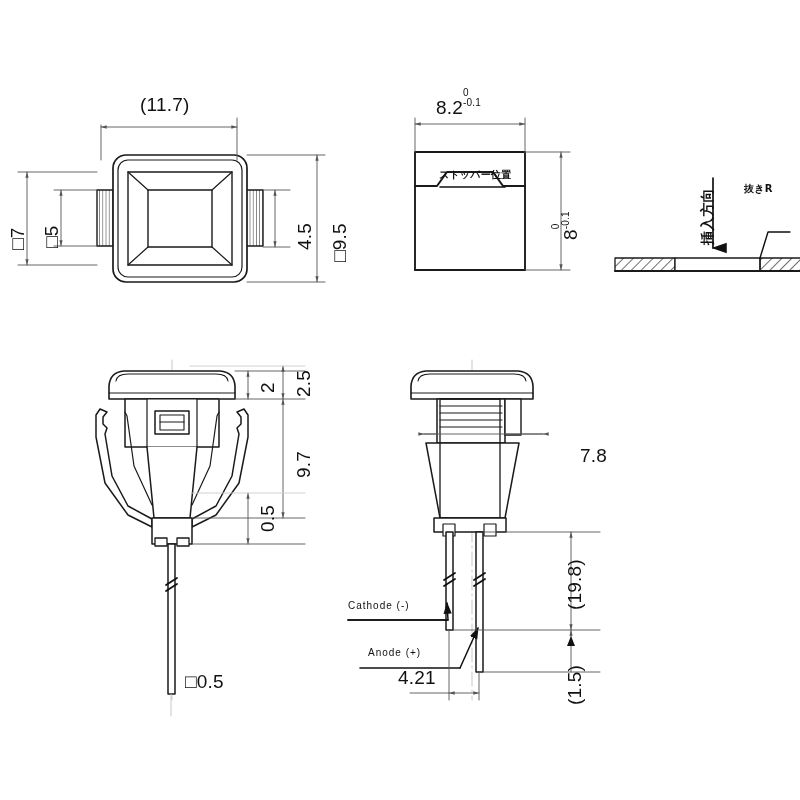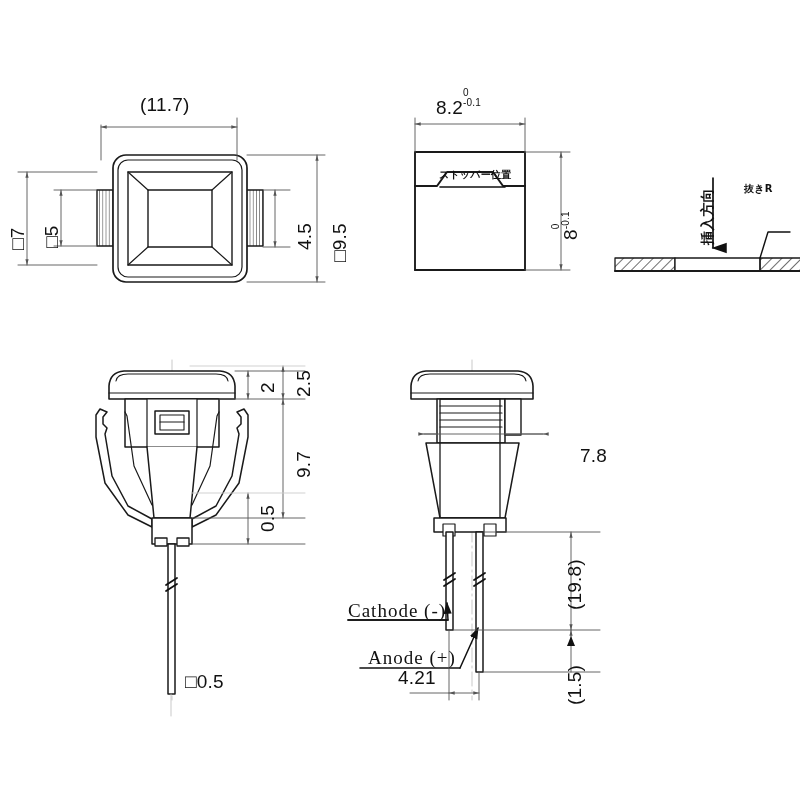--- a/index.html
+++ b/index.html
@@ -4,22 +4,22 @@
 <style>
   html,body{margin:0;padding:0;background:#ffffff;}
   body{width:800px;height:800px;overflow:hidden;
        font-family:"Liberation Sans","DejaVu Sans",sans-serif;color:#111;}
   #sheet{position:relative;width:800px;height:800px;}
   svg{position:absolute;left:0;top:0;width:800px;height:800px;}
   .lbl{position:absolute;font-size:19px;color:#111;white-space:nowrap;
        letter-spacing:.2px;line-height:1;}
   .vert{transform:rotate(-90deg);transform-origin:0 0;}
   .jp{font-family:"DejaVu Sans",sans-serif;font-weight:bold;}
-  .mono{font-family:Liberation Serif, serif;
-        font-size:19px;letter-spacing:1px;}
+  .mono{font-family:Liberation Sans, sans-serif;
+        font-size:10px;letter-spacing:1px;}
   .tolstack{display:inline-block;font-size:10px;line-height:1.02;
             vertical-align:super;text-align:left;}
 </style>
 </head>
 <body>
 
 <div id="sheet">
 
 <svg viewBox="0 0 800 800">
   <defs>

